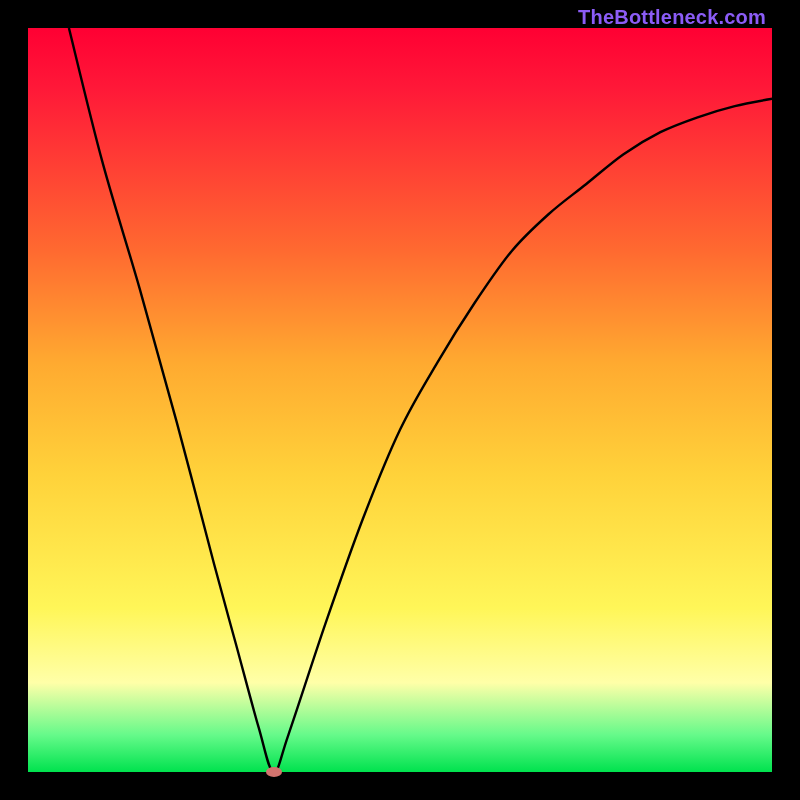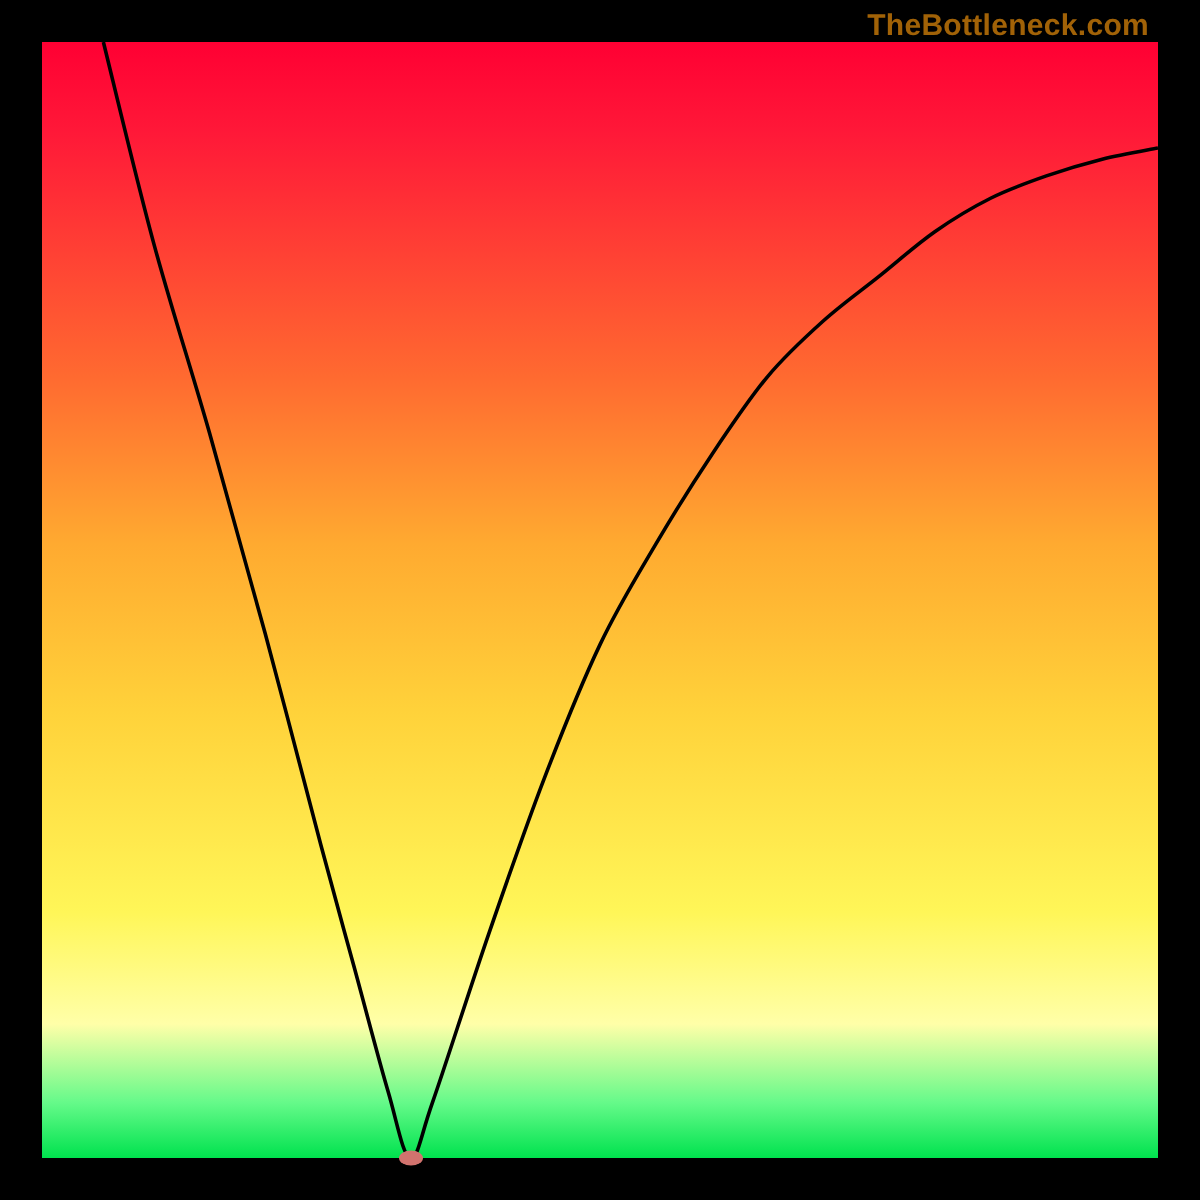--- a/index.html
+++ b/index.html
@@ -25,21 +25,21 @@
       #00e24e 100%
     );
   }
 
   .watermark {
     position: absolute;
     right: 34px;
     top: 6px;
     font-size: 20px;
     font-weight: 600;
-    color: #a16207;
+    color: #8b5cf6;
     letter-spacing: 0.2px;
   }
 
   svg.curve {
     position: absolute;
     left: 0;
     top: 0;
     width: 744px;
     height: 744px;
   }

